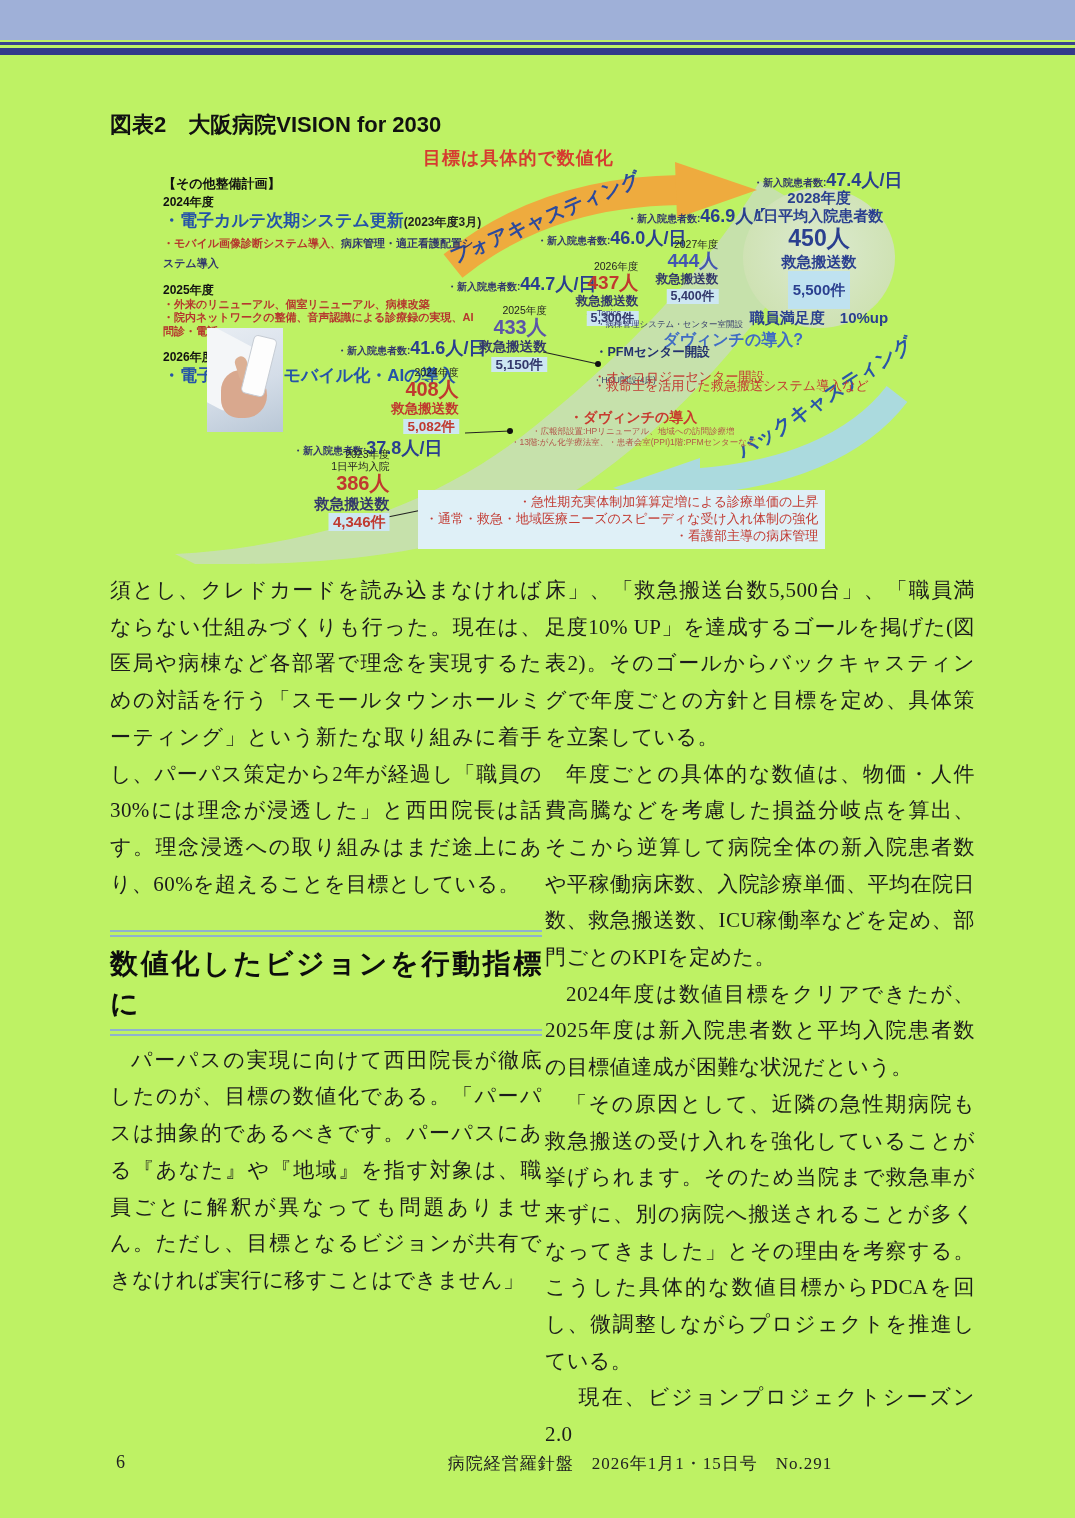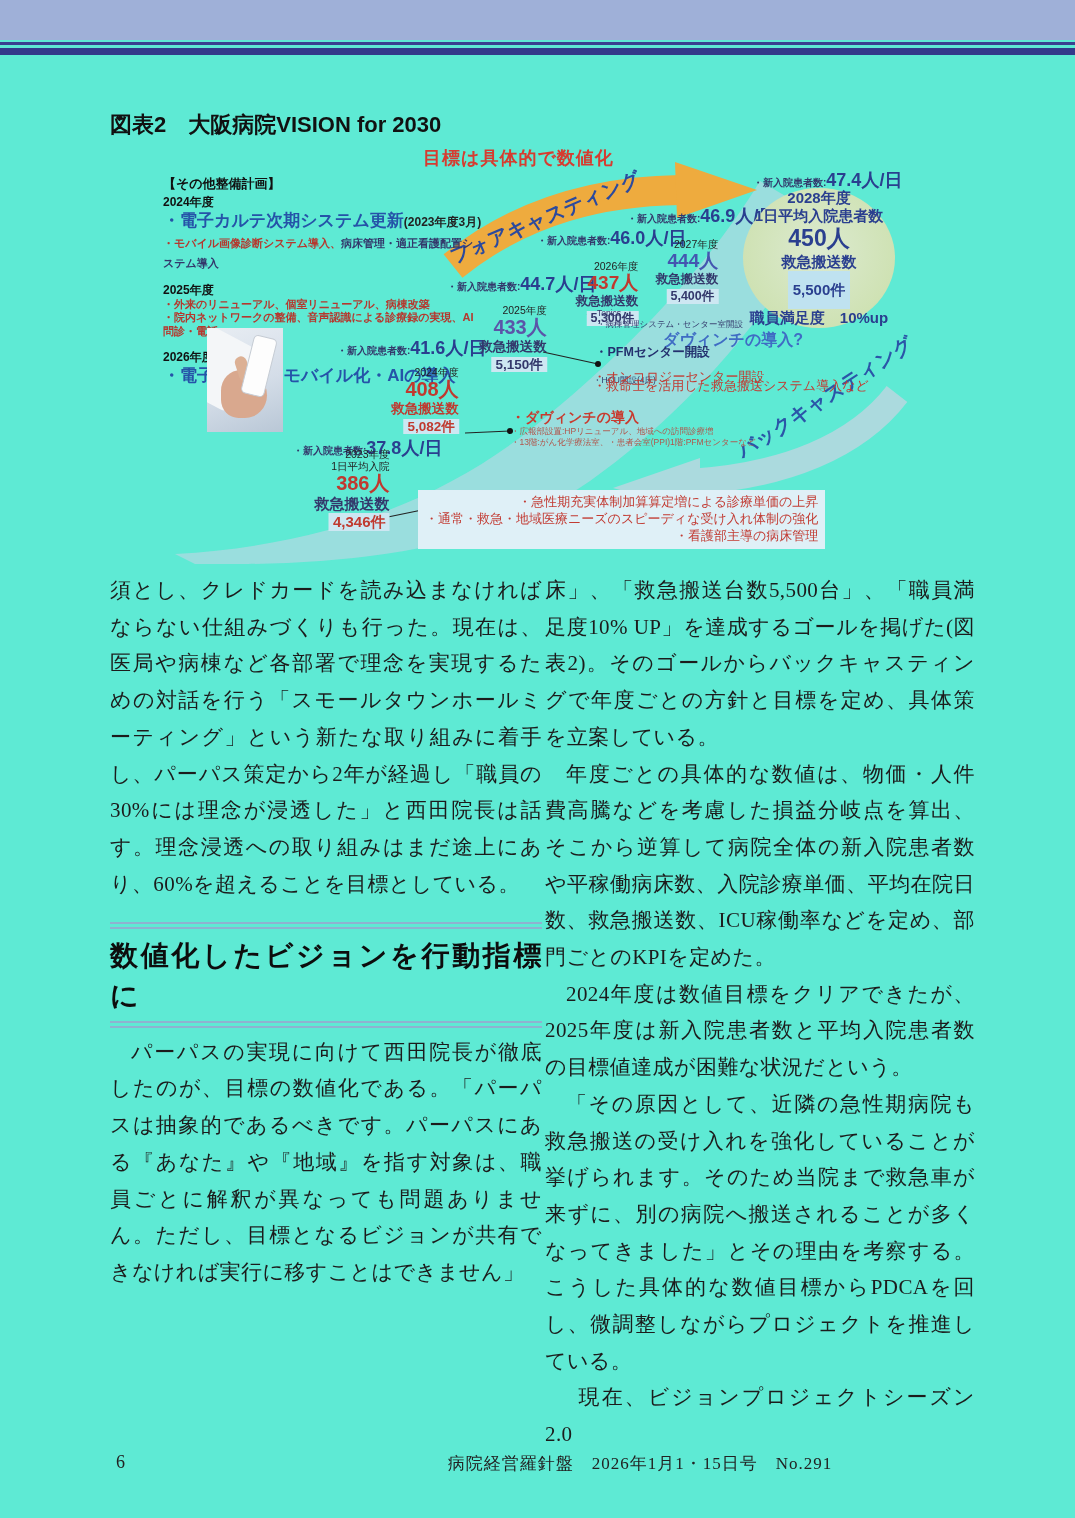--- a/index.html
+++ b/index.html
@@ -1,16 +1,16 @@
 <!DOCTYPE html>
 <html lang="ja"><head>
 <meta charset="utf-8">
 <style>
   html,body{margin:0;padding:0;background:#fff;}
-  #page{position:relative;width:1075px;height:1518px;background:#5eead4;overflow:hidden;
+  #page{position:relative;width:1075px;height:1518px;background:#bef264;overflow:hidden;
         font-family:"Liberation Sans",sans-serif;}
   
   .bar-light{position:absolute;left:0;top:0;width:1075px;height:40px;background:#9fb0d8;}
   .bar-thin{position:absolute;left:0;top:42px;width:1075px;height:3px;background:#39418f;}
   .bar-thick{position:absolute;left:0;top:48px;width:1075px;height:7px;background:#333a8a;}
   
   .fig-label{position:absolute;left:110px;top:110px;font-size:22px;font-weight:bold;color:#111;}
   
   #diagram{position:absolute;left:135px;top:146px;width:812px;height:418px;}
   #diagram .abs{position:absolute;}
@@ -45,34 +45,34 @@
         display:flex;flex-direction:column;align-items:center;justify-content:center;
         text-align:center;line-height:1.2;color:#2a3f8f;font-weight:bold;}
   .goal .t1{font-size:15px;} .goal .t2{font-size:15px;white-space:nowrap;}
   .goal .big{font-size:23px;}
   .goal .hl{font-size:15px;background:#bfe2f0;padding:10px 5px;}
   .goal .t3{font-size:15px;white-space:nowrap;}
   .note-navy{font-size:8.5px;color:#33386b;line-height:1.3;white-space:nowrap;}
   .note-red{font-size:13px;color:#c23b33;line-height:1.3;white-space:nowrap;text-align:right;}
   .davmore{left:528px;top:184px;font-size:16px;font-weight:bold;color:#3f6cc4;white-space:nowrap;}
   .pfm{left:460px;top:198px;font-size:12.5px;font-weight:bold;color:#23306e;white-space:nowrap;}
-  .dav{left:376px;top:262px;line-height:1.3;}
+  .dav{left:376px;top:262px;line-height:1.3;text-align:center;}
   .dav .t{font-size:14px;font-weight:bold;color:#c83a2e;}
   .dav .s{font-size:8.5px;color:#b2544a;white-space:nowrap;}
   .bullets{left:283px;top:344px;background:#dff0f7;padding:4px 7px;line-height:1.45;}
   
   .col{position:absolute;width:432px;color:#1c1c1c;
        font-family:"Liberation Serif","DejaVu Serif",serif;font-size:21px;line-height:36.7px;
        text-align:justify;letter-spacing:0.02em;}
   .col p{margin:0;}
   .col p.ind{text-indent:1em;}
   .col p.ind2{text-indent:1.6em;}
   #col-left{left:110px;top:572px;}
   #col-right{left:545px;top:572px;width:430px;}
-  .sec-head{margin:20px 0 6px 0;}
+  .sec-head{margin:28px 0 6px 0;}
   .rule{height:3px;border-top:2px solid #8fb2d0;border-bottom:2px solid #8fb2d0;}
   .sec-head h2{margin:0;padding:7px 0 6px 0;font-family:"Liberation Sans",sans-serif;
                font-size:28px;font-weight:bold;color:#0d0d0d;letter-spacing:0.5px;line-height:1.4;}
   
   .footer-num{position:absolute;left:116px;top:1452px;font-family:"Liberation Serif",serif;font-size:18px;color:#222;}
   .footer-issue{position:absolute;left:0;top:1452px;width:1280px;text-align:center;
                 font-family:"Liberation Serif",serif;font-size:17px;color:#222;letter-spacing:1px;}
   svg{display:block;}
 </style>
 </head>

